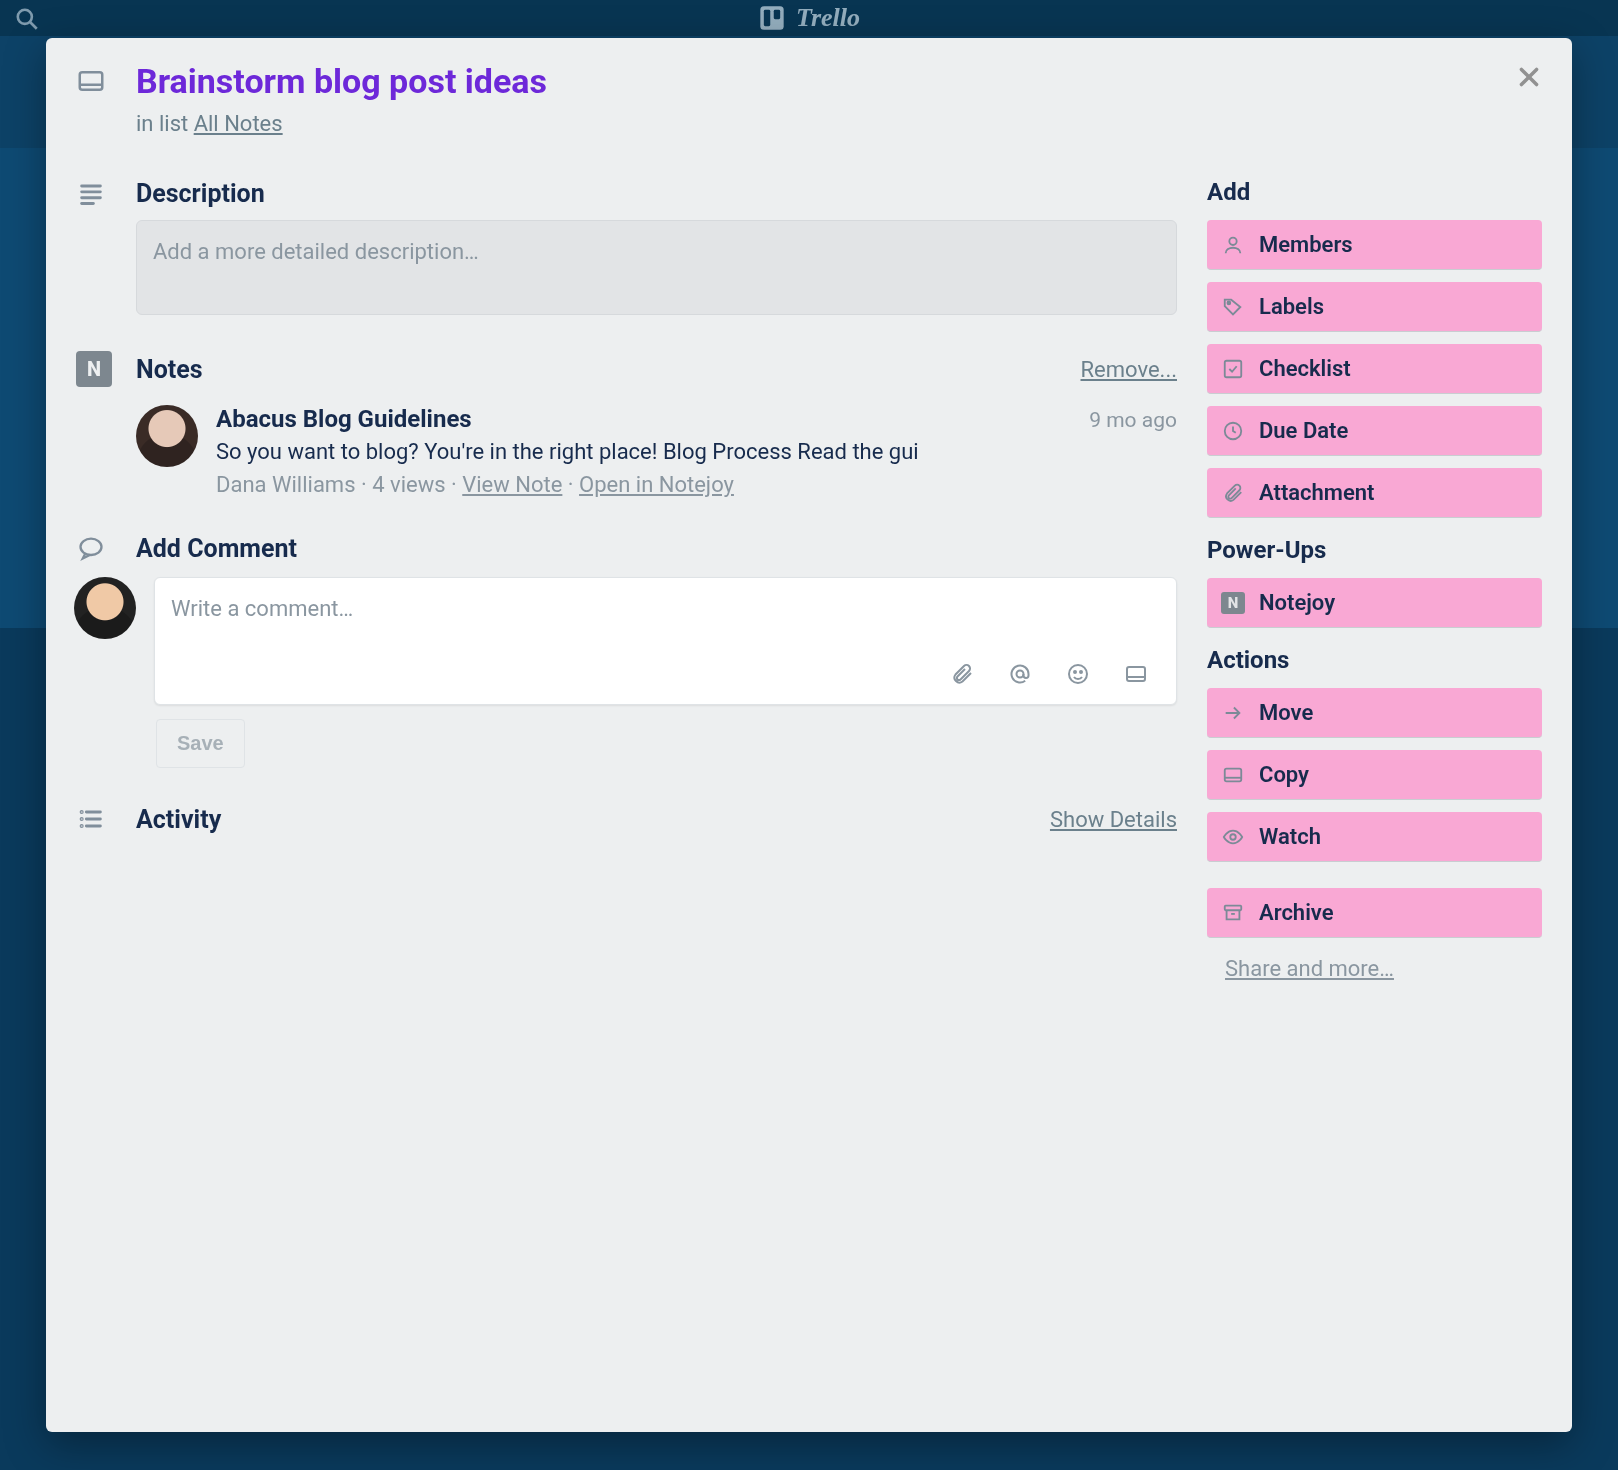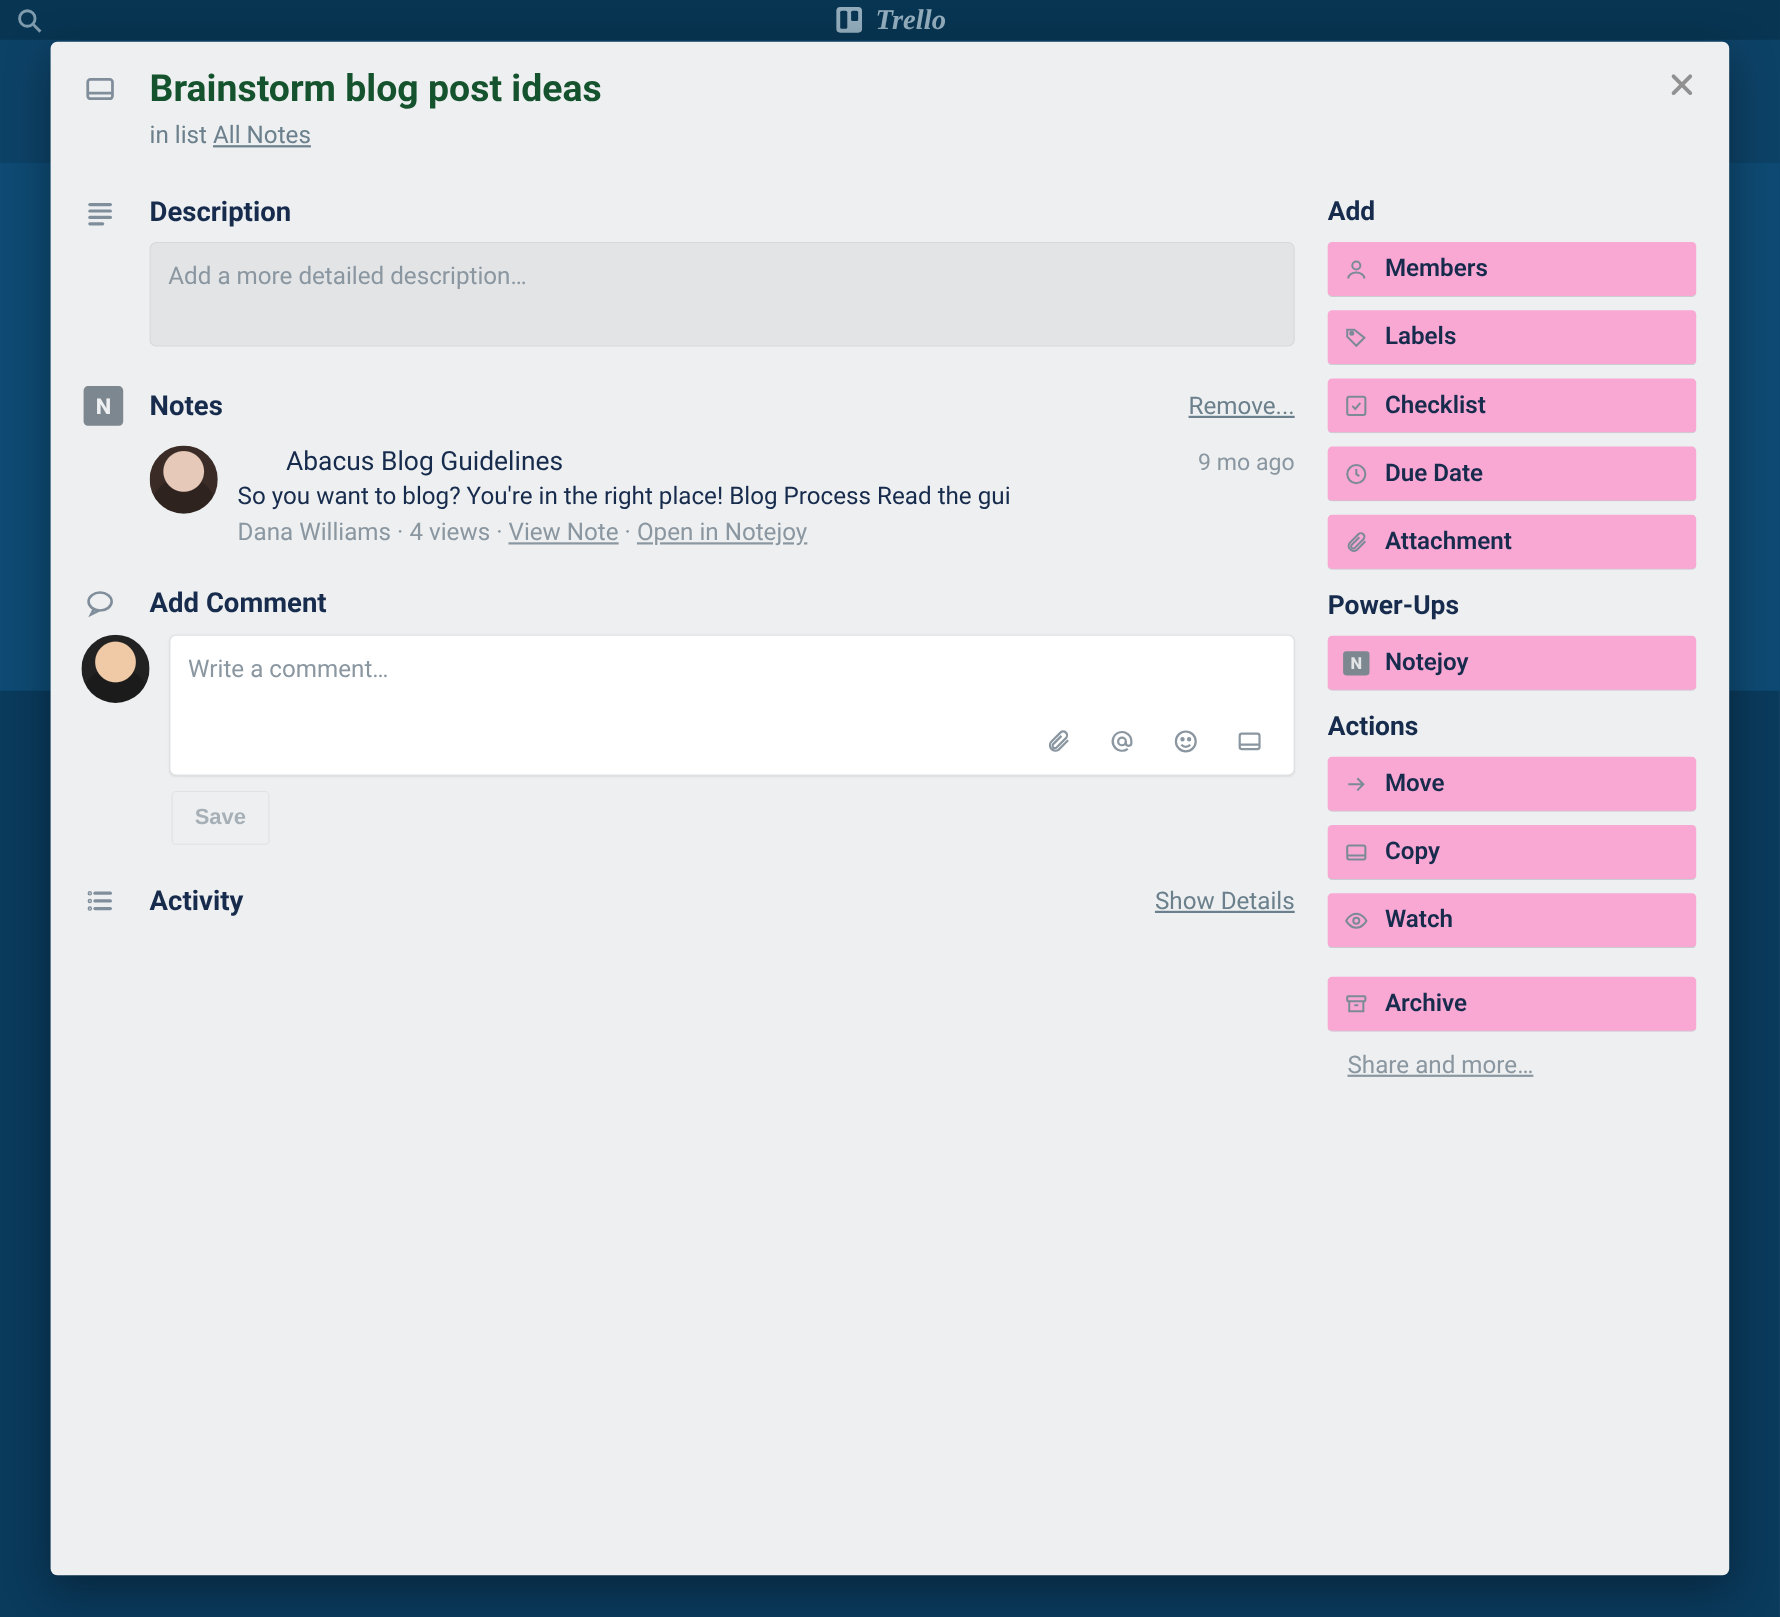--- a/index.html
+++ b/index.html
@@ -38,21 +38,21 @@
   }
   .close-btn {
     position: absolute; top: 22px; right: 26px;
     width: 34px; height: 34px; display:flex; align-items:center; justify-content:center;
     color: #919191; cursor: pointer; border-radius: 4px;
   }
   .row { display: flex; }
   .gutter { width: 60px; flex: 0 0 60px; display:flex; justify-content:flex-start; padding-top:4px;}
   .gutter .ico { width: 30px; height: 30px; color:#808e9b; display:flex; align-items:center; justify-content:center; }
   .card-title-wrap { flex:1; padding-right: 60px;}
-  h1.card-title { font-size: 34px; font-weight: 700; color: #14532d; line-height: 1.15; }
+  h1.card-title { font-size: 34px; font-weight: 700; color: #6d28d9; line-height: 1.15; }
   .subline { margin-top: 10px; font-size: 22px; color: #6b808c; }
   .subline a { color:#6b808c; text-decoration: underline; }
   .cols { display:flex; margin-top: 42px; gap: 30px;}
   .main { flex: 1; min-width: 0;}
   .side { width: 335px; flex: 0 0 335px; }
   .section { margin-bottom: 36px; }
   .section-head { display:flex; align-items:center; }
   .section-head .gutter { padding-top:0; align-items:center;}
   .section-head h2 { font-size: 25px; font-weight:700; color:#172b4d; }
   .section-head .right-link { margin-left:auto; font-size:22px; color:#6b808c; text-decoration:underline; cursor:pointer; white-space:nowrap;}
@@ -75,21 +75,21 @@
                       radial-gradient(circle at 50% 95%, #2f2320 0 30px, transparent 31px);
     background-color:#3a2b26;
   }
   .avatar2 { width:62px; height:62px; border-radius:50%; flex:0 0 62px;
     background-image: radial-gradient(circle at 50% 40%, #f0c9a6 0 18px, transparent 19px),
                       radial-gradient(circle at 50% 100%, #1b1b1b 0 32px, transparent 33px);
     background-color:#222;
   }
   .note-body { flex:1; min-width:0;}
   .note-head { display:flex; align-items:baseline; gap:14px;}
-  .note-title { font-size:24px; font-weight:400; color:#172b4d;margin-left:44px; }
+  .note-title { font-size:24px; font-weight:700; color:#172b4d; }
   .note-time { margin-left:auto; font-size:21px; color:#8a96a0; white-space:nowrap;}
   .note-snippet { margin-top:6px; font-size:22px; color:#172b4d; white-space:nowrap; overflow:hidden; text-overflow:ellipsis;}
   .note-meta { margin-top:8px; font-size:22px; color:#8a96a0;}
   .note-meta a { color:#8a96a0; text-decoration:underline;}
   .comment-wrap { margin-top:14px; display:flex; gap:18px; align-items:flex-start;}
   .comment-box { flex:1; background:#fff; border:1px solid #dfe3e6; border-radius:6px;
     box-shadow: 0 1px 2px rgba(0,0,0,0.08);
     padding: 18px 16px 10px 16px;
   }
   .comment-box textarea {

